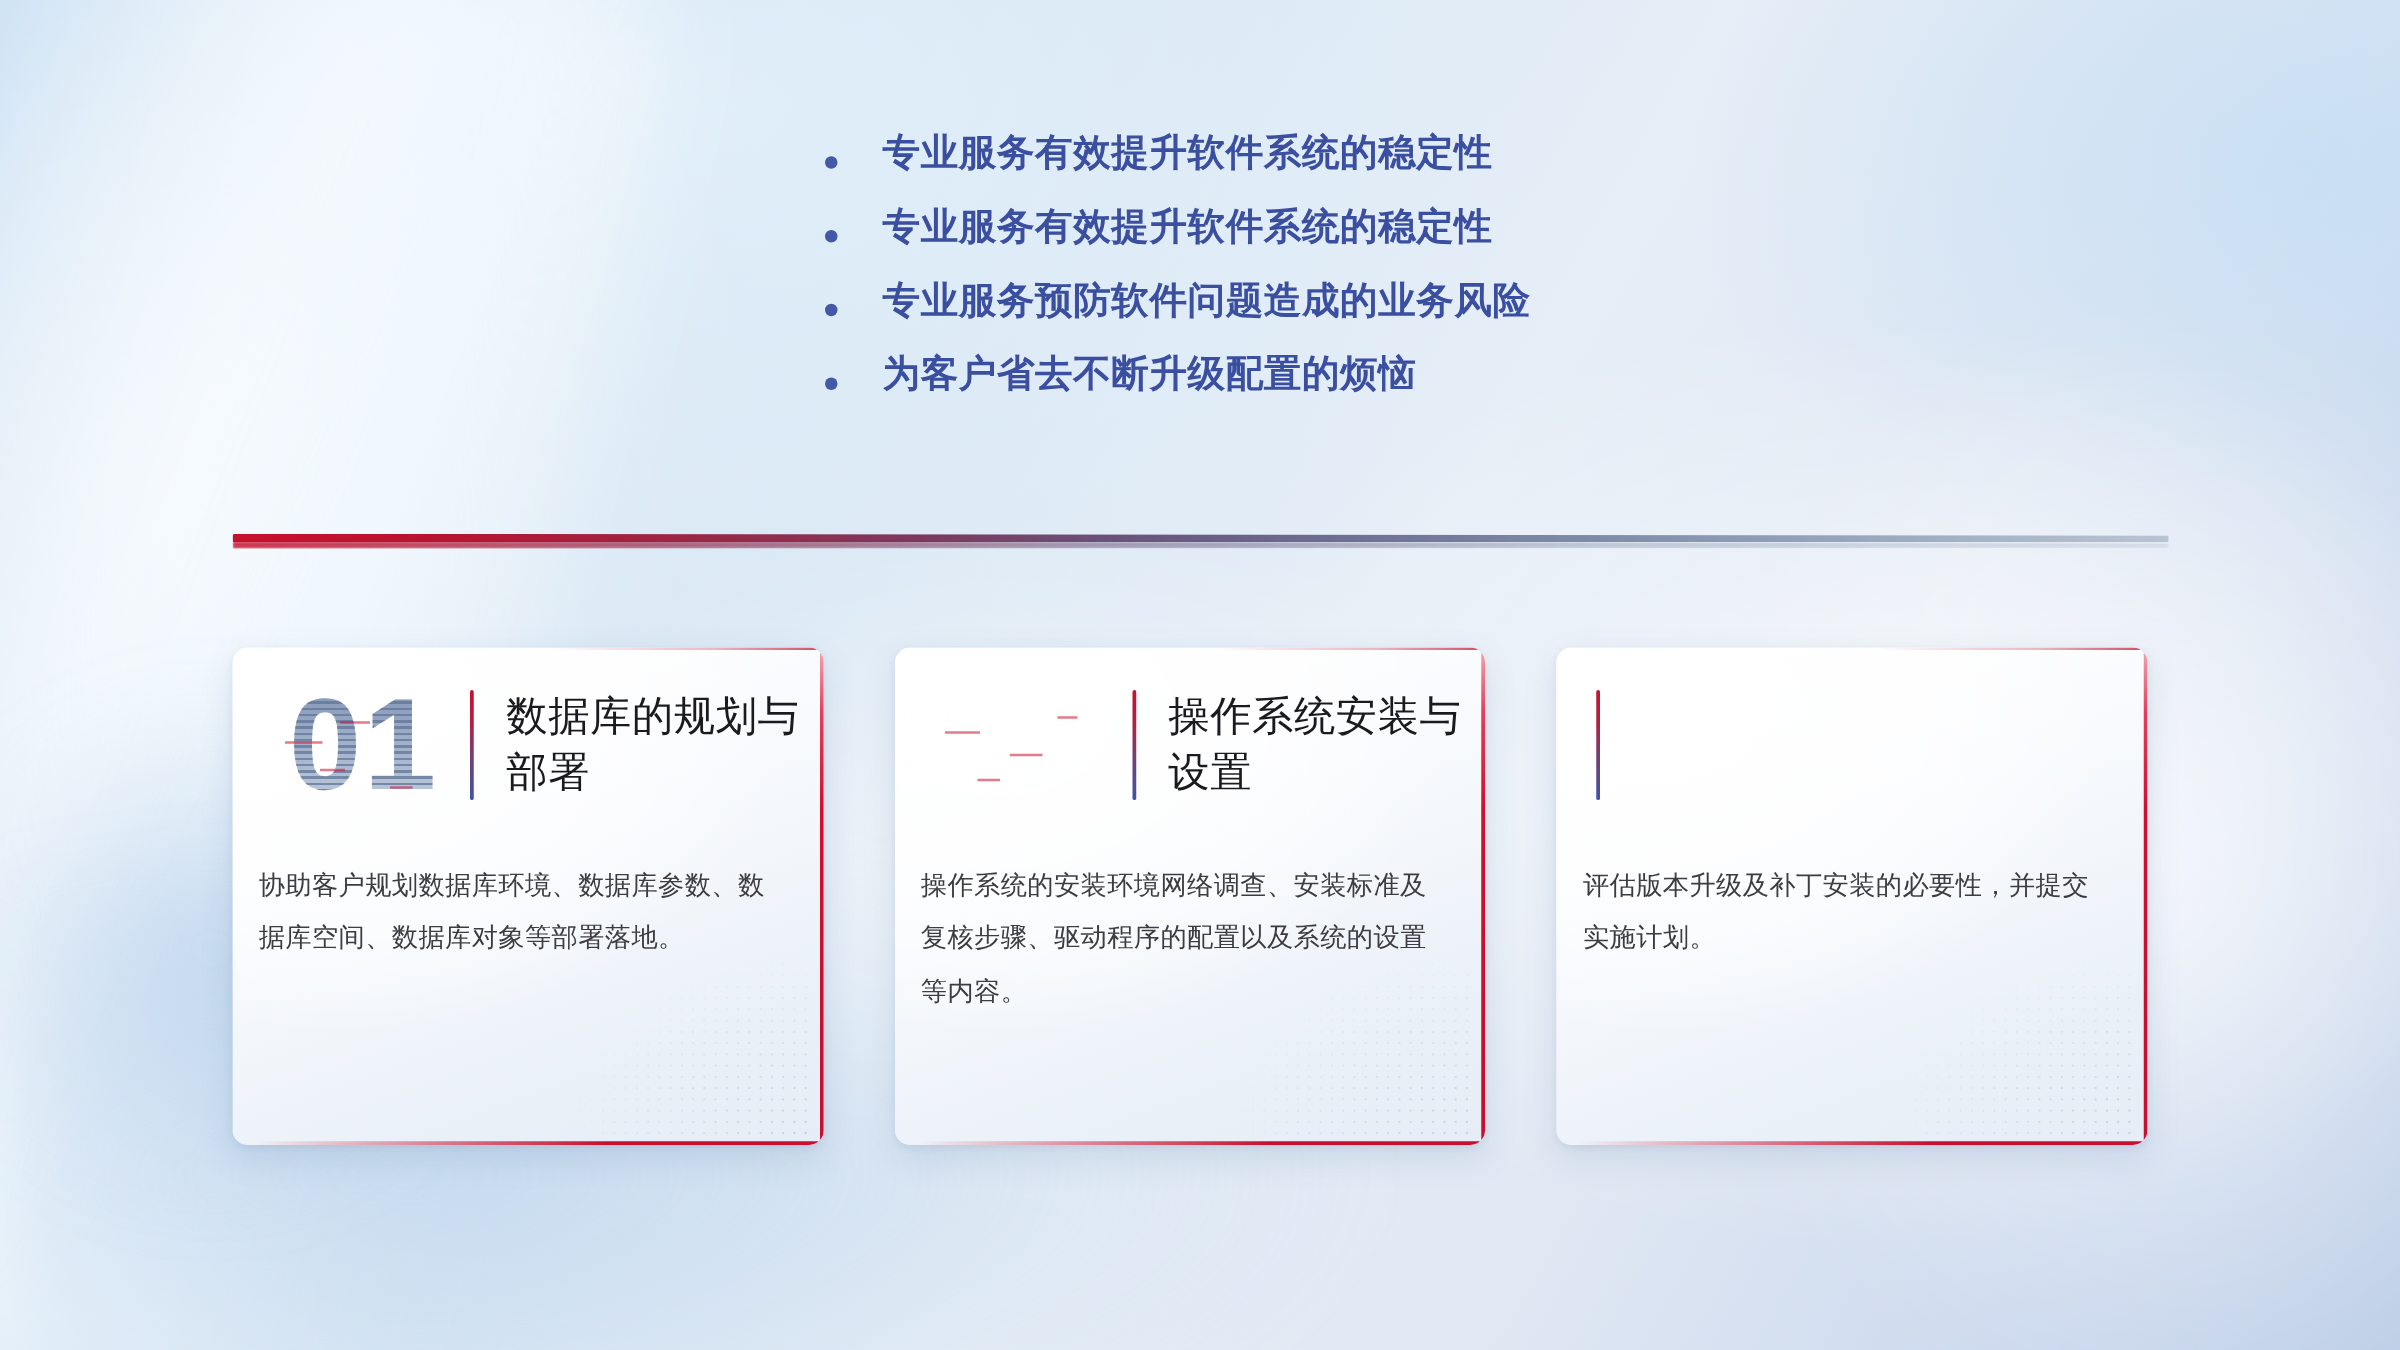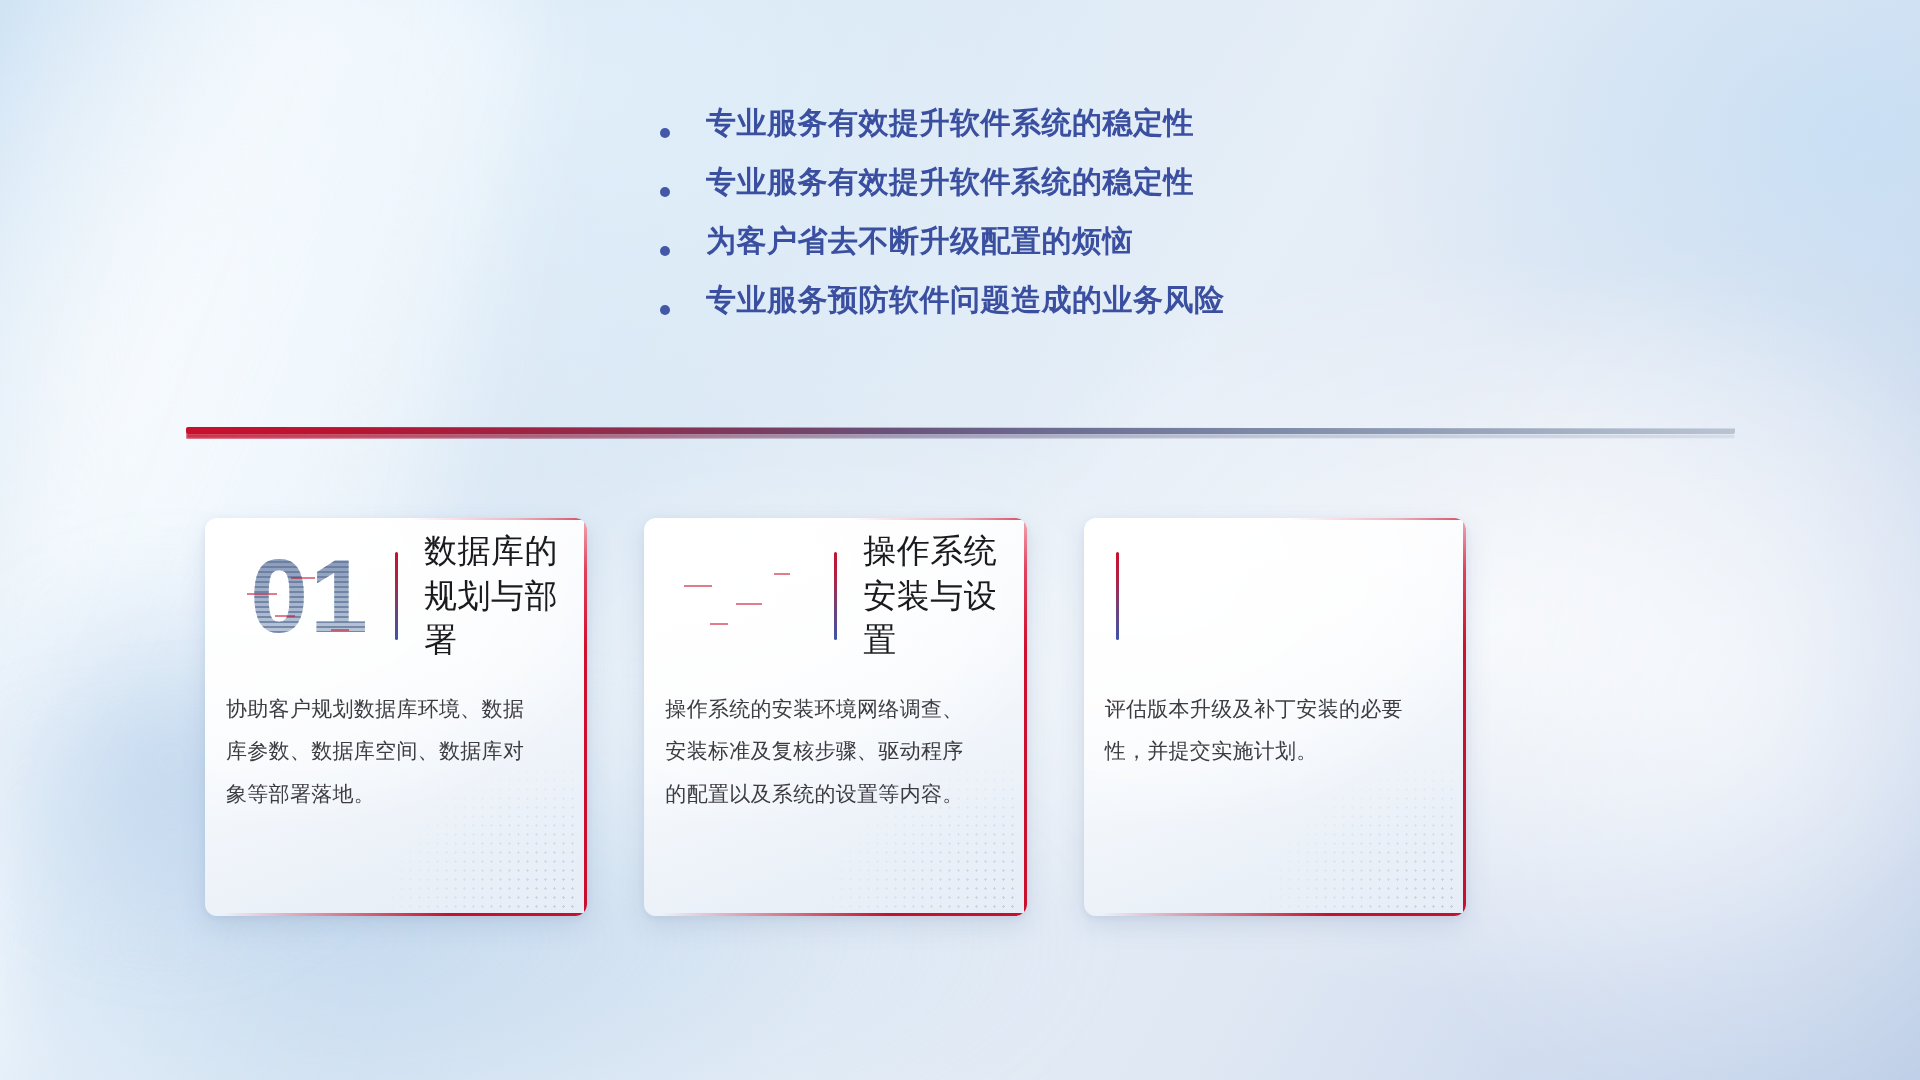--- a/index.html
+++ b/index.html
@@ -68,21 +68,21 @@
 
   
   #bullets {
     position: absolute;
     left: 660px;
     top: 108px;
     width: 820px;
   }
   .bullet-row {
     display: flex;
-    align-items: flex-end;
+    align-items: center;
     margin-bottom: 29px;
     line-height: 1;
   }
   .bullet-dot {
     width: 10px;
     height: 10px;
     border-radius: 50%;
     background: #4458a8;
     margin-top: 13px;
     margin-right: 36px;
@@ -123,24 +123,23 @@
       rgba(110,90,130,0.55) 46%, rgba(140,155,180,0.45) 72%, rgba(180,192,208,0.35) 100%);
     clip-path: polygon(0 0, 100% 30%, 100% 90%, 0 100%);
     filter: blur(1.2px);
   }
 
   
   #cards {
     position: absolute;
     left: 186px;
     top: 518px;
-    width: 1261px;
+    width: 1532px;
     display: flex;
     gap: 57px;
-    margin-left: 19px;
   }
   .card {
     position: relative;
     width: 482px;
     height: 398px;
     border-radius: 12px;
     background:
       radial-gradient(ellipse 420px 300px at 18% 14%, rgba(255,255,255,0.98) 0%, rgba(255,255,255,0.6) 55%, rgba(255,255,255,0) 85%),
       linear-gradient(160deg, #ffffff 0%, #fbfcfe 28%, #f2f6fb 58%, #eaf0f8 80%, #e6edf6 100%);
     box-shadow: 0 10px 26px rgba(90,120,160,0.16), 0 2px 6px rgba(90,120,160,0.10);
@@ -266,25 +265,25 @@
     <div class="bullet-row">
       <span class="bullet-dot"></span>
       <span class="bullet-text">专业服务有效提升软件系统的稳定性</span>
     </div>
     <div class="bullet-row">
       <span class="bullet-dot"></span>
       <span class="bullet-text">专业服务有效提升软件系统的稳定性</span>
     </div>
     <div class="bullet-row">
       <span class="bullet-dot"></span>
-      <span class="bullet-text">为客户省去不断升级配置的烦恼</span>
+      <span class="bullet-text">专业服务预防软件问题造成的业务风险</span>
     </div>
     <div class="bullet-row">
       <span class="bullet-dot"></span>
-      <span class="bullet-text">专业服务预防软件问题造成的业务风险</span>
+      <span class="bullet-text">为客户省去不断升级配置的烦恼</span>
     </div>
   </div>
 
   <div id="divider">
     <div class="bar-top"></div>
     <div class="bar-bot"></div>
   </div>
 
   <div id="cards">
 

